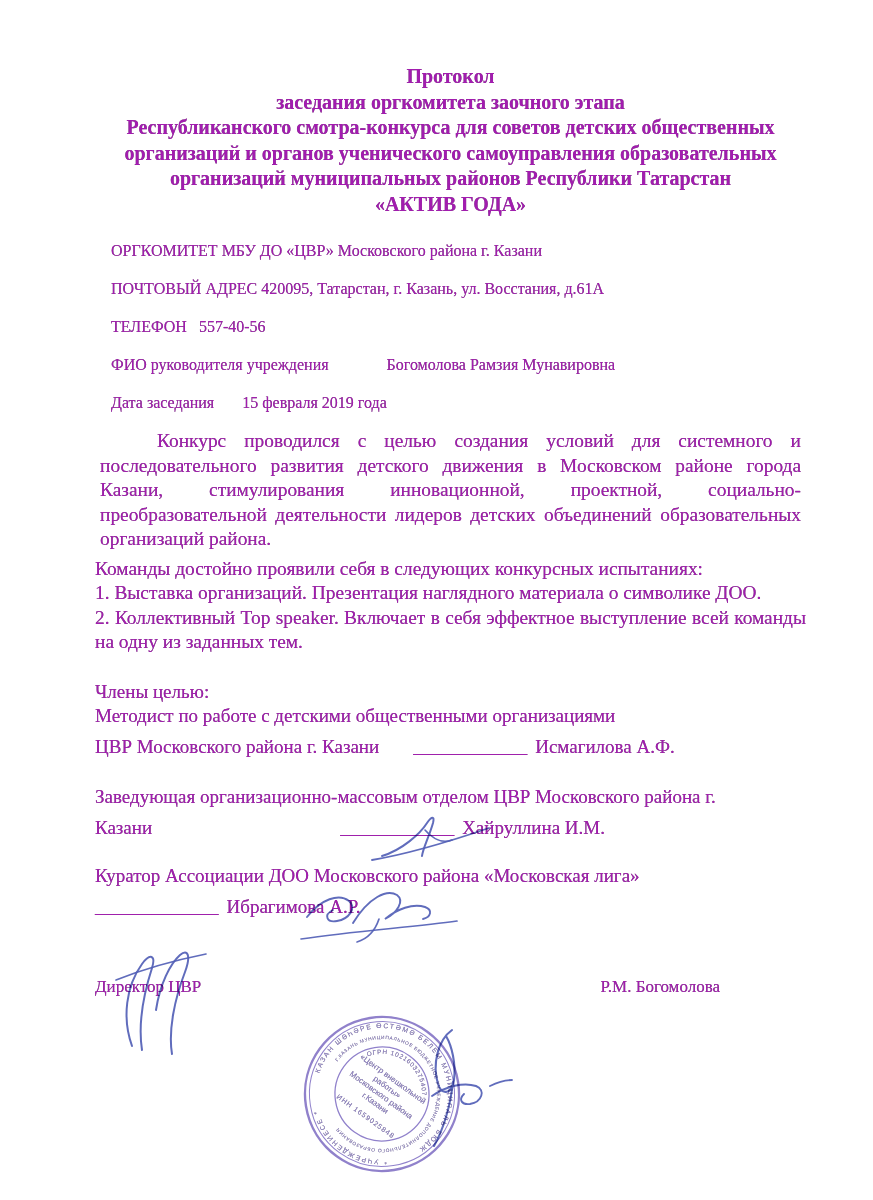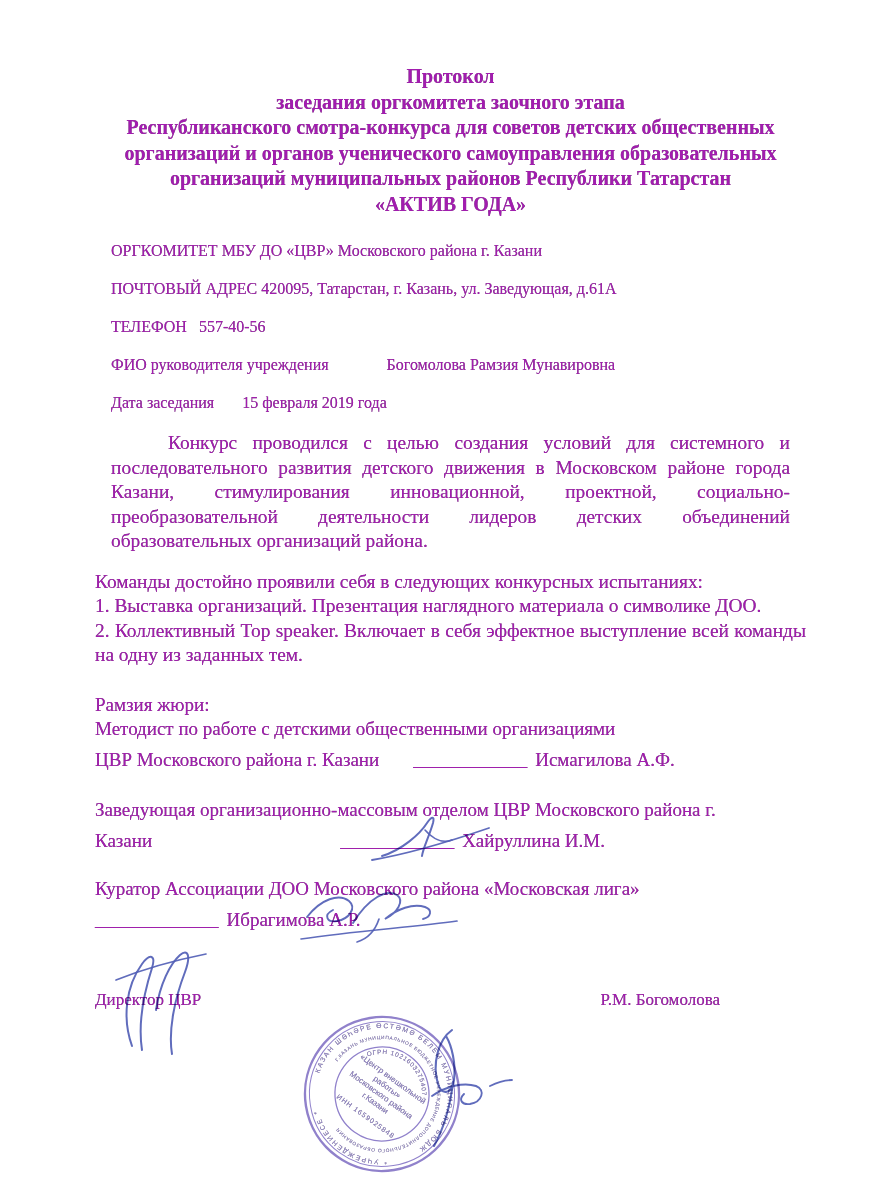--- a/index.html
+++ b/index.html
@@ -15,21 +15,21 @@
     padding-left:9px;
   }
   .content{position:absolute;left:95px;right:76px;top:0;}
   .title-block{margin-top:64px;text-align:center;font-weight:bold;font-size:20px;line-height:25.5px;}
   .info-block{margin-top:22px;margin-left:16px;font-size:16px;}
   .info-line{line-height:24px;margin-bottom:14px;white-space:nowrap;}
   .gap-sm{margin-left:12px;}
   .gap-md{margin-left:28px;}
   .gap-lg{margin-left:58px;}
   .body-block{font-size:19.4px;line-height:24.5px;text-align:justify;}
-  .para{text-indent:57px;margin:16px;}
+  .para{text-indent:57px;margin:5px;}
   .plain{margin:0;}
   .results-block{margin-top:14px;font-size:19.4px;line-height:24.5px;}
   .jury-block{margin-top:25px;font-size:19px;line-height:24.5px;}
   .jury-member{margin-top:0;}
   .m-top{margin-top:26px;}
   .m-top2{margin-top:24px;}
   .sig-row{margin-top:6px;white-space:nowrap;}
   .sig-line{letter-spacing:0;margin-top:16px;}
   .sl-gap1{margin-left:34px;}
   .sl-gap2{margin-left:188px;}
@@ -51,42 +51,42 @@
       <div>Протокол</div>
       <div>заседания оргкомитета заочного этапа</div>
       <div>Республиканского смотра-конкурса для советов детских общественных</div>
       <div>организаций и органов ученического самоуправления образовательных</div>
       <div>организаций муниципальных районов Республики Татарстан</div>
       <div>«АКТИВ ГОДА»</div>
     </div>
 
     <div class="info-block">
       <div class="info-line">ОРГКОМИТЕТ МБУ ДО «ЦВР» Московского района г. Казани</div>
-      <div class="info-line">ПОЧТОВЫЙ АДРЕС 420095, Татарстан, г. Казань, ул. Заведующая, д.61А</div>
+      <div class="info-line">ПОЧТОВЫЙ АДРЕС 420095, Татарстан, г. Казань, ул. Восстания, д.61А</div>
       <div class="info-line">
         <span>ТЕЛЕФОН</span><span class="gap-sm">557-40-56</span>
       </div>
       <div class="info-line">
         <span>ФИО руководителя учреждения</span><span class="gap-lg">Богомолова Рамзия Мунавировна</span>
       </div>
       <div class="info-line">
         <span>Дата заседания</span><span class="gap-md">15 февраля 2019 года</span>
       </div>
     </div>
 
     <div class="body-block">
       <p class="para">Конкурс проводился с целью создания условий для системного и последовательного развития детского движения в Московском районе города Казани, стимулирования инновационной, проектной, социально-преобразовательной деятельности лидеров детских объединений образовательных организаций района.</p>
       <p class="plain">Команды достойно проявили себя в следующих конкурсных испытаниях:</p>
       <p class="plain">1. Выставка организаций. Презентация наглядного материала о символике ДОО.</p>
       <p class="plain">2. Коллективный Top speaker. Включает в себя эффектное выступление всей команды на одну из заданных тем.</p>
     </div>
 
 
     <div class="jury-block">
-      <div>Рамзия жюри:</div>
+      <div>Члены целью:</div>
 
       <div class="jury-member">
         <div>Методист по работе с детскими общественными организациями</div>
         <div class="sig-row">
           <span>ЦВР Московского района г. Казани</span><span class="sig-line sl-gap1">____________</span><span class="name-gap">Исмагилова А.Ф.</span>
         </div>
       </div>
 
       <div class="jury-member m-top">
         <div>Заведующая организационно-массовым отделом ЦВР Московского района г.</div>

